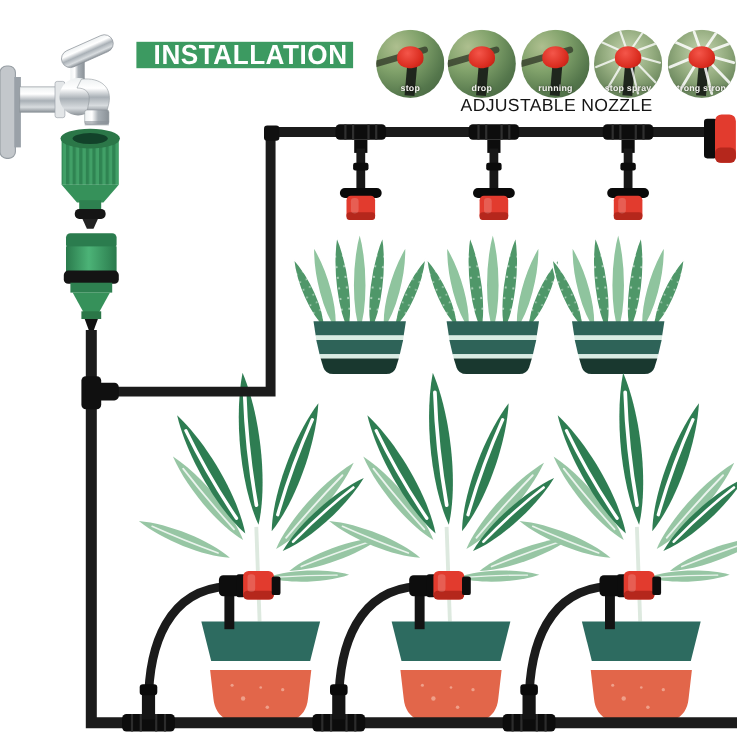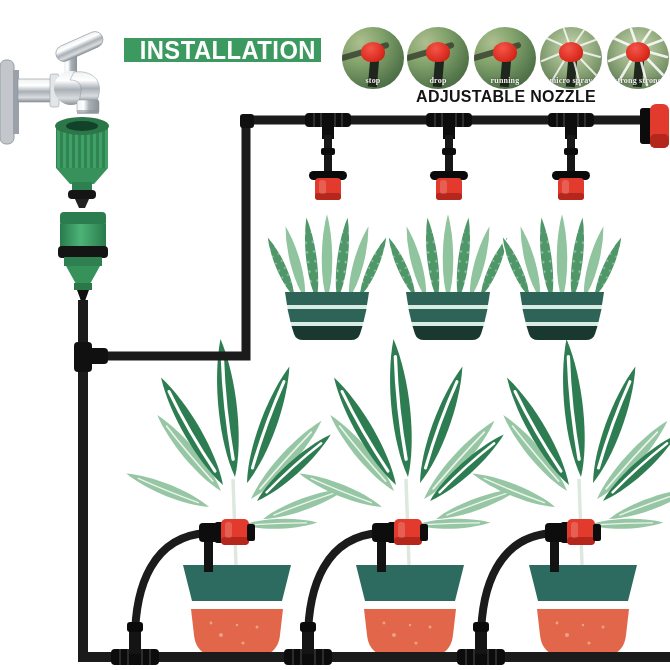--- a/index.html
+++ b/index.html
@@ -9,33 +9,33 @@
   }
   .scene-svg{position:absolute;left:0;top:0;z-index:1;}
   .banner{
     position:absolute;left:124px;top:6px;width:197px;height:24px;background:#3c9a61;
     display:flex;align-items:center;justify-content:flex-end;z-index:3;margin-top:32px;
   }
   .banner span{
     color:#ffffff;font-weight:bold;font-size:25px;letter-spacing:0.5px;transform:scaleX(.95);
     white-space:nowrap;
   }
-  .gallery{position:absolute;left:0;top:0;width:670px;height:120px;z-index:3;font-family:Liberation Serif, serif;}
+  .gallery{position:absolute;left:0;top:0;width:670px;height:120px;z-index:3;}
   .circle{position:absolute;top:27px;width:62px;height:62px;border-radius:50%;overflow:hidden;}
   .cbg{position:absolute;inset:0;background:radial-gradient(circle at 30% 25%, #aebf8f 0%, #81a26b 35%, #55774c 70%, #405c3b 100%);}
   .spray .cbg{background:radial-gradient(circle at 50% 35%, #c9d8b4 0%, #93ab7e 45%, #5d7b52 85%);}
   .branch{position:absolute;left:-6px;top:22px;width:54px;height:6px;background:#39432f;opacity:.85;border-radius:3px;transform:rotate(-16deg);}
   .cstem{position:absolute;left:27px;top:32px;width:9px;height:28px;background:#1f261d;transform:rotate(5deg);}
   .cnozzle{position:absolute;left:19px;top:15px;width:24px;height:20px;border-radius:50% 50% 44% 44%;
     background:radial-gradient(circle at 40% 32%, #f4564a 0%, #d92b1e 65%, #a81d12 100%);}
   .rays{position:absolute;left:0;top:0;width:62px;height:62px;}
   .clabel{position:absolute;bottom:4px;left:0;width:100%;text-align:center;font-size:8px;font-weight:bold;
     color:#f2f2ee;text-shadow:0 0 2px rgba(0,0,0,.6);letter-spacing:.2px;white-space:nowrap;}
   .caption{position:absolute;left:375px;top:88px;width:262px;text-align:center;z-index:3;
-    font-size:16px;font-weight:bold;color:#141414;letter-spacing:.3px;white-space:nowrap;}
+    font-size:16px;font-weight:normal;color:#141414;letter-spacing:.3px;white-space:nowrap;}
 </style>
 </head>
 <body>
 
 <div class="canvas">
 
   <svg class="scene-svg" width="670" height="670" viewBox="0 0 670 670">
     <defs>
       <linearGradient id="chromeV" x1="0" y1="0" x2="0" y2="1">
         <stop offset="0" stop-color="#eef1f2"></stop>
@@ -241,21 +241,21 @@
             <path d="M31,22 L44,3"></path>
           <path d="M31,22 L58,12"></path>
             <path d="M31,22 L60,30"></path>
             <path d="M31,22 L56,48"></path>
           <path d="M31,22 L40,58"></path>
             <path d="M31,22 L12,54"></path>
             <path d="M31,22 L2,34"></path>
         </g>
       </svg>
       <div class="cnozzle"></div>
-      <div class="clabel">micro spray</div>
+      <div class="clabel">stop spray</div>
     </div>
 
     <div class="circle spray" style="left:607px">
       <div class="cbg"></div>
       <div class="cstem"></div>
       <svg class="rays" viewBox="0 0 62 62">
         <g stroke="#ffffff" stroke-width="2.6" opacity="0.85" stroke-linecap="round">
           <path d="M31,22 L4,10"></path>
             <path d="M31,22 L24,2"></path>
             <path d="M31,22 L44,3"></path>

